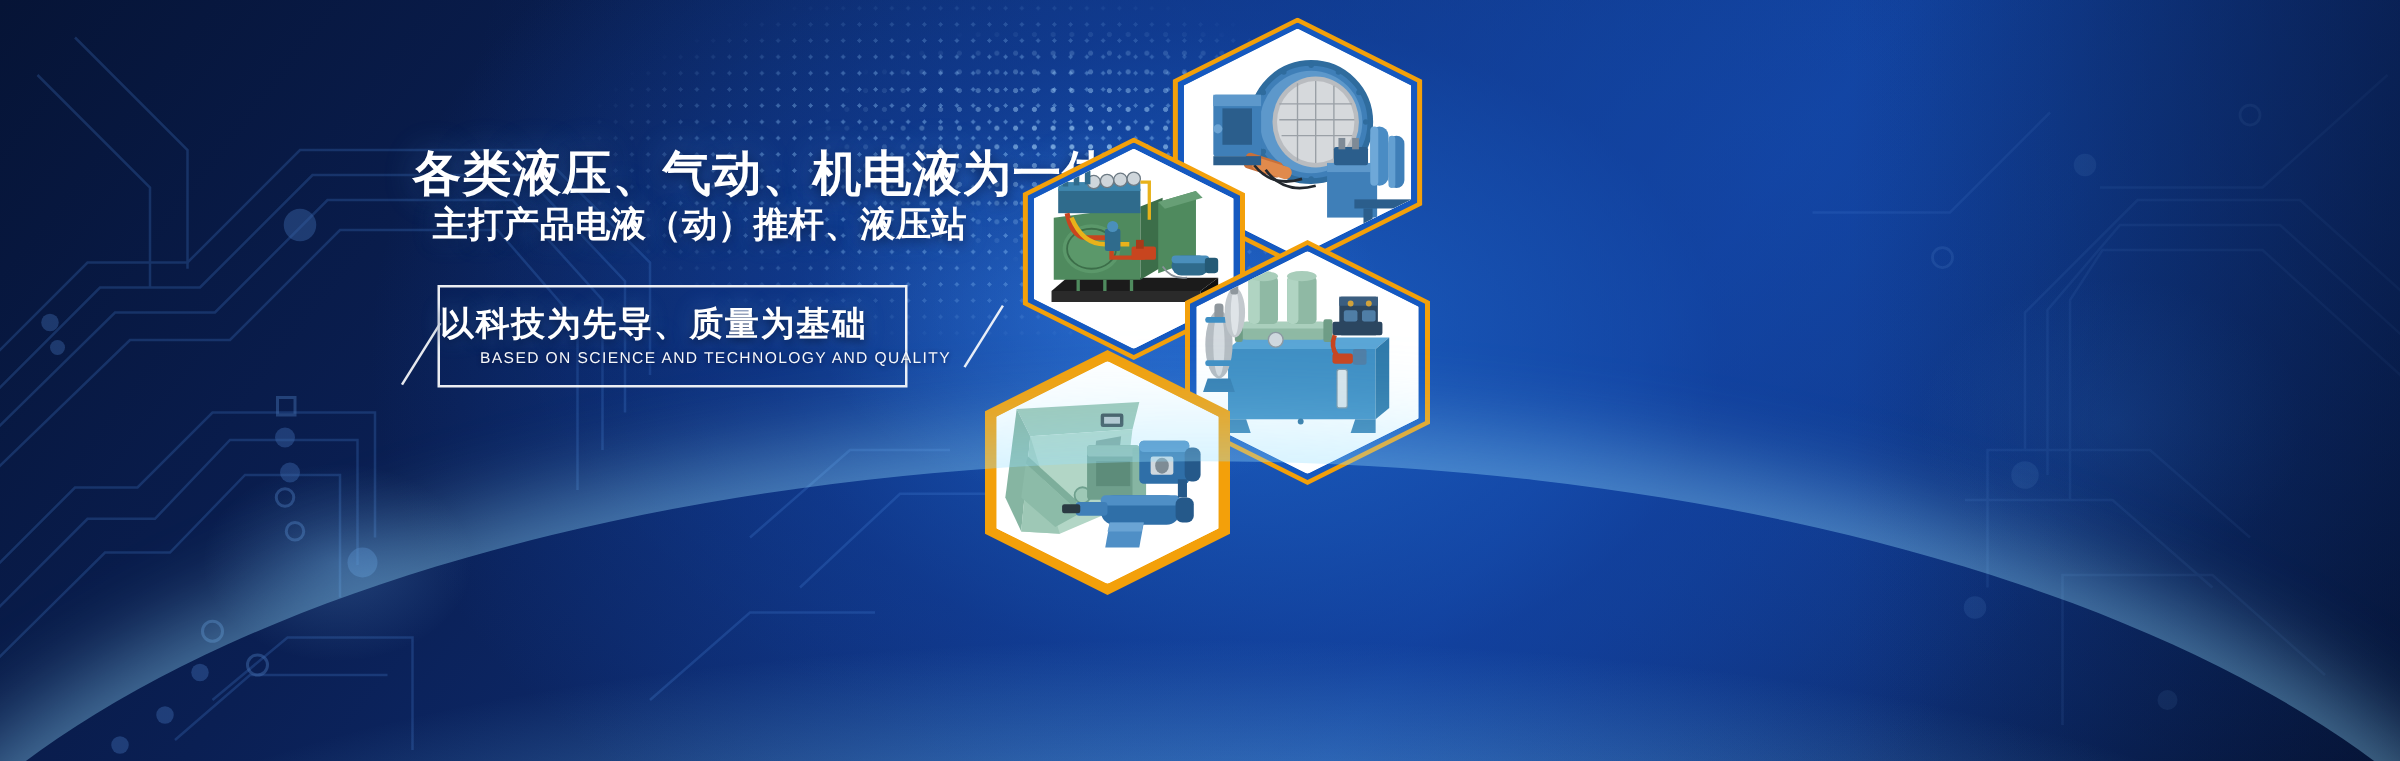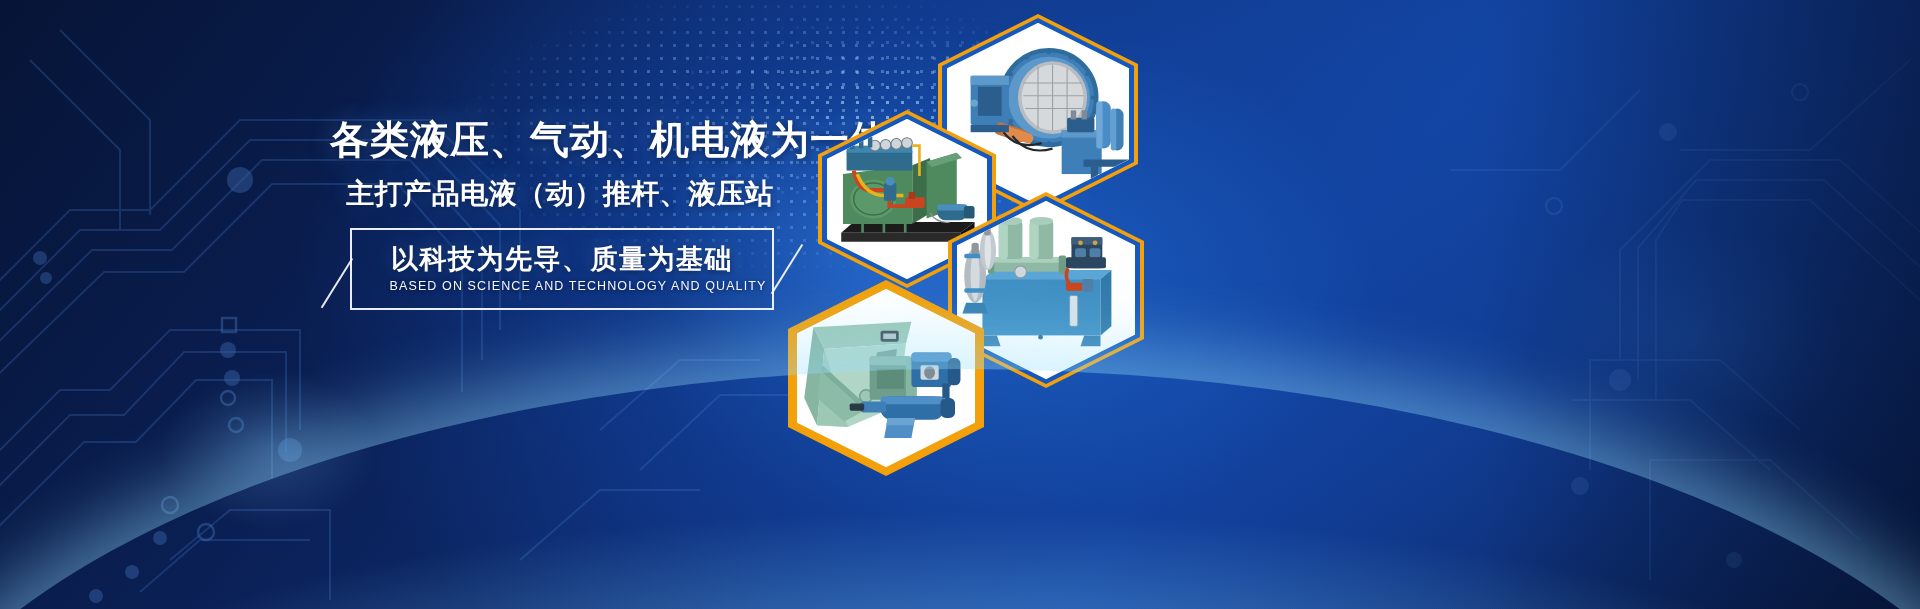--- a/index.html
+++ b/index.html
@@ -56,30 +56,30 @@
     background:radial-gradient(ellipse 60% 100% at 50% 100%, rgba(200,240,255,.75) 0%, rgba(120,205,250,.32) 40%, rgba(40,120,210,0) 75%); }
 
   
   .copy { position:absolute; left:330px; top:120px; width:460px; text-align:center; }
   .headline {
     font-size:39px; font-weight:bold; color:#ffffff; letter-spacing:1px;
     line-height:1.0; white-space:nowrap;
     text-shadow:0 2px 10px rgba(2,18,60,.85), 0 0 26px rgba(90,170,255,.45);
   }
   .subline {
-    margin-top:21px; font-size:28px; font-weight:bold; color:#ffffff;
+    margin-top:7px; font-size:28px; font-weight:bold; color:#ffffff;
     letter-spacing:.5px; line-height:1.0; white-space:nowrap;
     text-shadow:0 2px 9px rgba(2,18,60,.85), 0 0 20px rgba(90,170,255,.40);
   }
 
   .slogan-wrap { position:absolute; left:322px; top:228px; width:480px; height:92px; }
   .slogan-box {
-    position:absolute; left:28px; top:0; width:424px; height:82px;
+    position:absolute; left:28px; top:0; width:376px; height:82px;
     border:2px solid rgba(255,255,255,.92);
-    display:flex; flex-direction:column; align-items:center; justify-content:center;
+    display:flex; flex-direction:column; align-items:flex-start; justify-content:center;
     background:rgba(12,40,110,.10);
   }
   .slogan-cn {
     font-size:27px; font-weight:bold; color:#ffffff; letter-spacing:1.5px;
     white-space:nowrap; line-height:1.05;
     text-shadow:0 2px 8px rgba(2,18,60,.9), 0 0 16px rgba(100,180,255,.4);
   }
   .slogan-en {
     margin-top:6px; font-size:12.5px; color:#ffffff; letter-spacing:1.1px;
     white-space:nowrap; font-weight:400; opacity:.97;

